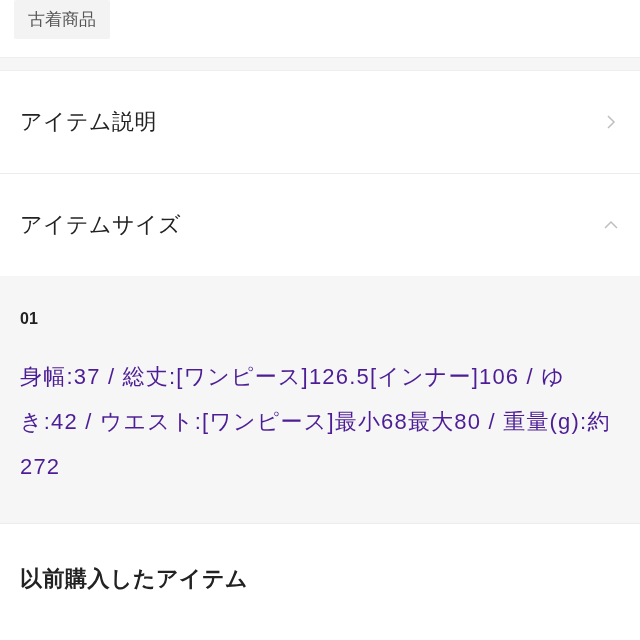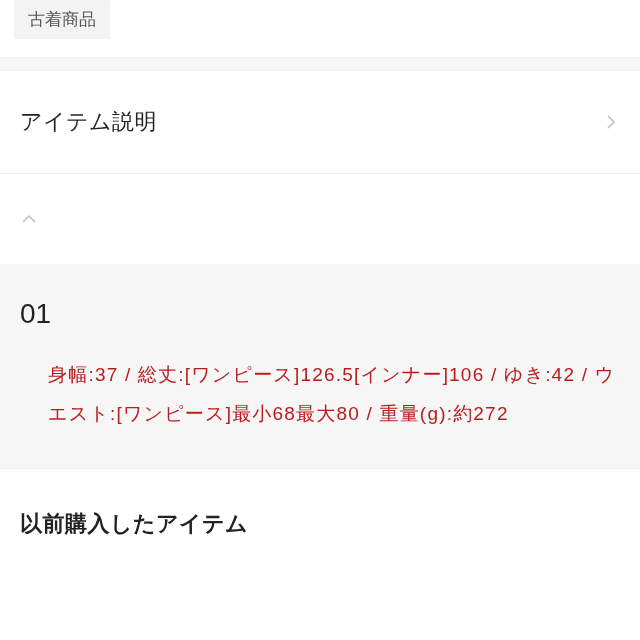--- a/index.html
+++ b/index.html
@@ -59,32 +59,31 @@
     stroke: #bfbfbf;
     stroke-width: 2;
     fill: none;
   }
   .size-panel {
     background: #f6f6f6;
     padding: 34px 20px 34px 20px;
     border-bottom: 1px solid #ececec;
   }
   .size-label {
-    font-size: 28px;
-    font-weight: 400;
+    font-size: 16px;
+    font-weight: 700;
     color: #222222;
     margin-bottom: 26px;
   }
   .size-body {
-    font-size: 19px;
+    font-size: 22px;
     line-height: 2.05;
-    color: #b91c1c;
+    color: #4c1d95;
     letter-spacing: 1.2px;
     white-space: normal;
-    margin-left: 28px;
   }
   .section-prev {
     padding: 40px 20px 0 20px;
   }
   .section-prev-title {
     font-size: 22px;
     font-weight: 700;
     color: #222222;
     letter-spacing: 0.5px;
   }
@@ -101,20 +100,21 @@
 <div class="accordion-item">
   <div class="accordion-title">アイテム説明</div>
   <div class="chevron">
     <svg viewBox="0 0 24 24">
         <polyline points="8 4 16 12 8 20"></polyline>
       </svg>
   </div>
 </div>
 
 <div class="accordion-item expanded">
+  <div class="accordion-title">アイテムサイズ</div>
   <div class="chevron">
     <svg viewBox="0 0 24 24">
         <polyline points="4 16 12 8 20 16"></polyline>
       </svg>
   </div>
 </div>
 
 <div class="size-panel">
   <div class="size-label">01</div>
   <div class="size-body">身幅:37 / 総丈:[ワンピース]126.5[インナー]106 / ゆき:42 / ウエスト:[ワンピース]最小68最大80 / 重量(g):約272</div>

